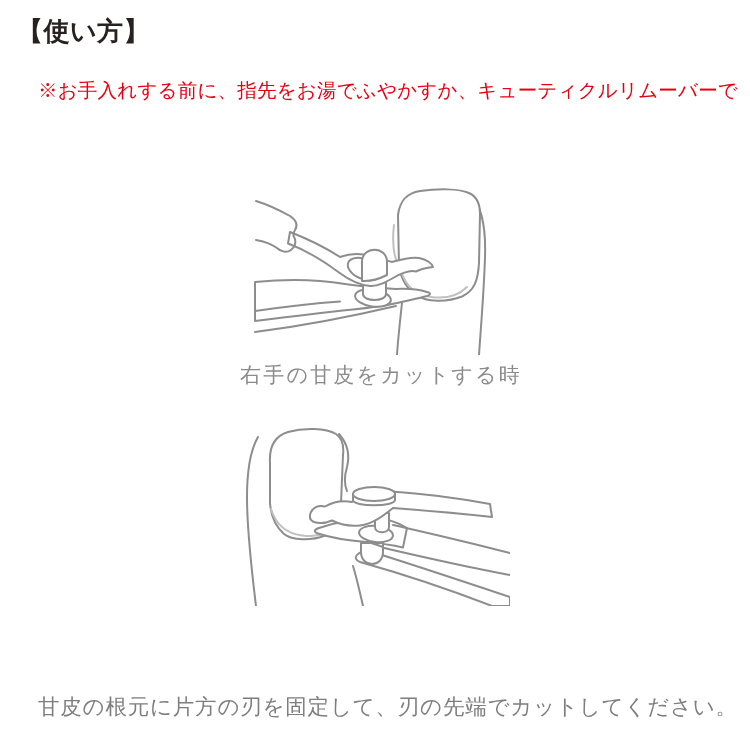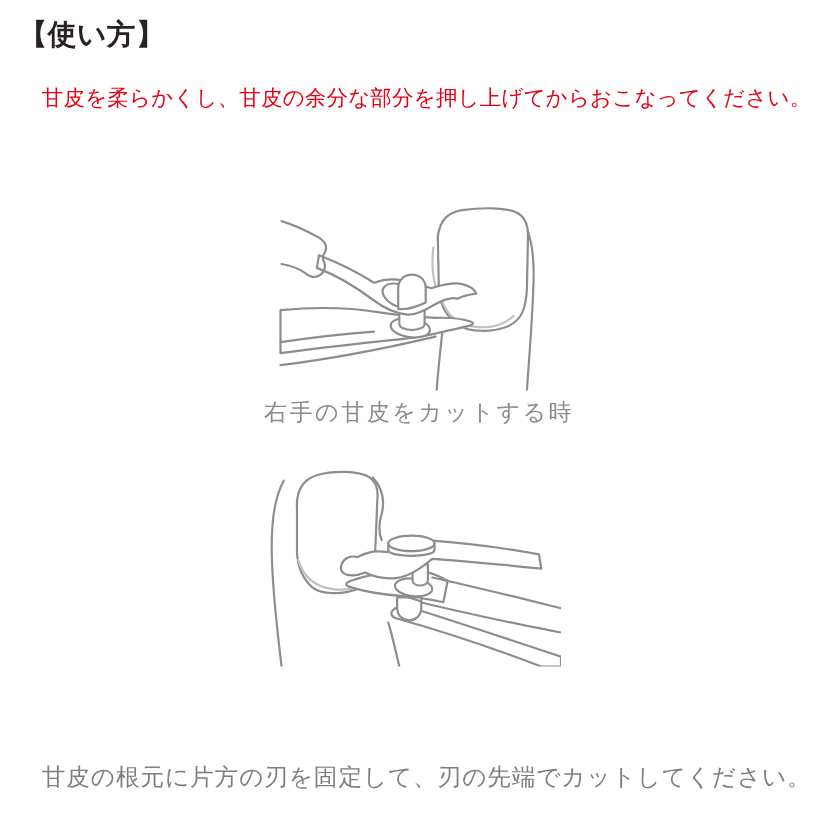--- a/index.html
+++ b/index.html
@@ -6,21 +6,21 @@
     margin: 0;
     padding: 0;
     background: #ffffff;
   }
   .page {
     position: relative;
     width: 750px;
     height: 750px;
     background: #ffffff;
     overflow: hidden;
-    font-family: Liberation Serif, serif;
+    font-family: Liberation Sans, sans-serif;
   }
   .title {
     position: absolute;
     left: 17px;
     top: 14px;
     margin: 0;
     font-size: 26px;
     font-weight: 600;
     letter-spacing: 0.5px;
     color: #272120;
@@ -68,21 +68,21 @@
   }
 </style>
 </head>
 <body>
 
 <div class="page">
 
   <h1 class="title">【使い方】</h1>
 
   <div class="warning">
-    <div>甘皮を柔らかくし、甘皮の余分な部分を押し上げてからおこなってください。</div>
+    <div>※お手入れする前に、指先をお湯でふやかすか、キューティクルリムーバーで</div>
   </div>
 
   <figure class="fig fig1">
     <svg width="260" height="170" viewBox="0 0 260 170">
       <g stroke="#8d8d8d" stroke-width="2" fill="none" stroke-linecap="round" stroke-linejoin="round">
 
         <path d="M221,9 C232,22 236,45 235,72 C234,106 231,140 229,170"></path>
         <path d="M152,118 C150,136 148,154 147,170"></path>
         <path stroke="#c0c0c0" d="M144,40 C142,56 143,70 149,83"></path>
         <path fill="#ffffff" d="M148,30 C150,15 157,8 170,6 C188,3.5 209,3.5 219,8 C227,11.5 230,19 230,29 L229,78 C228,96 224,106 212,111.5 C197,117.5 176,117 167,110.5 C157,104 151,94 149,81 Z"></path>

